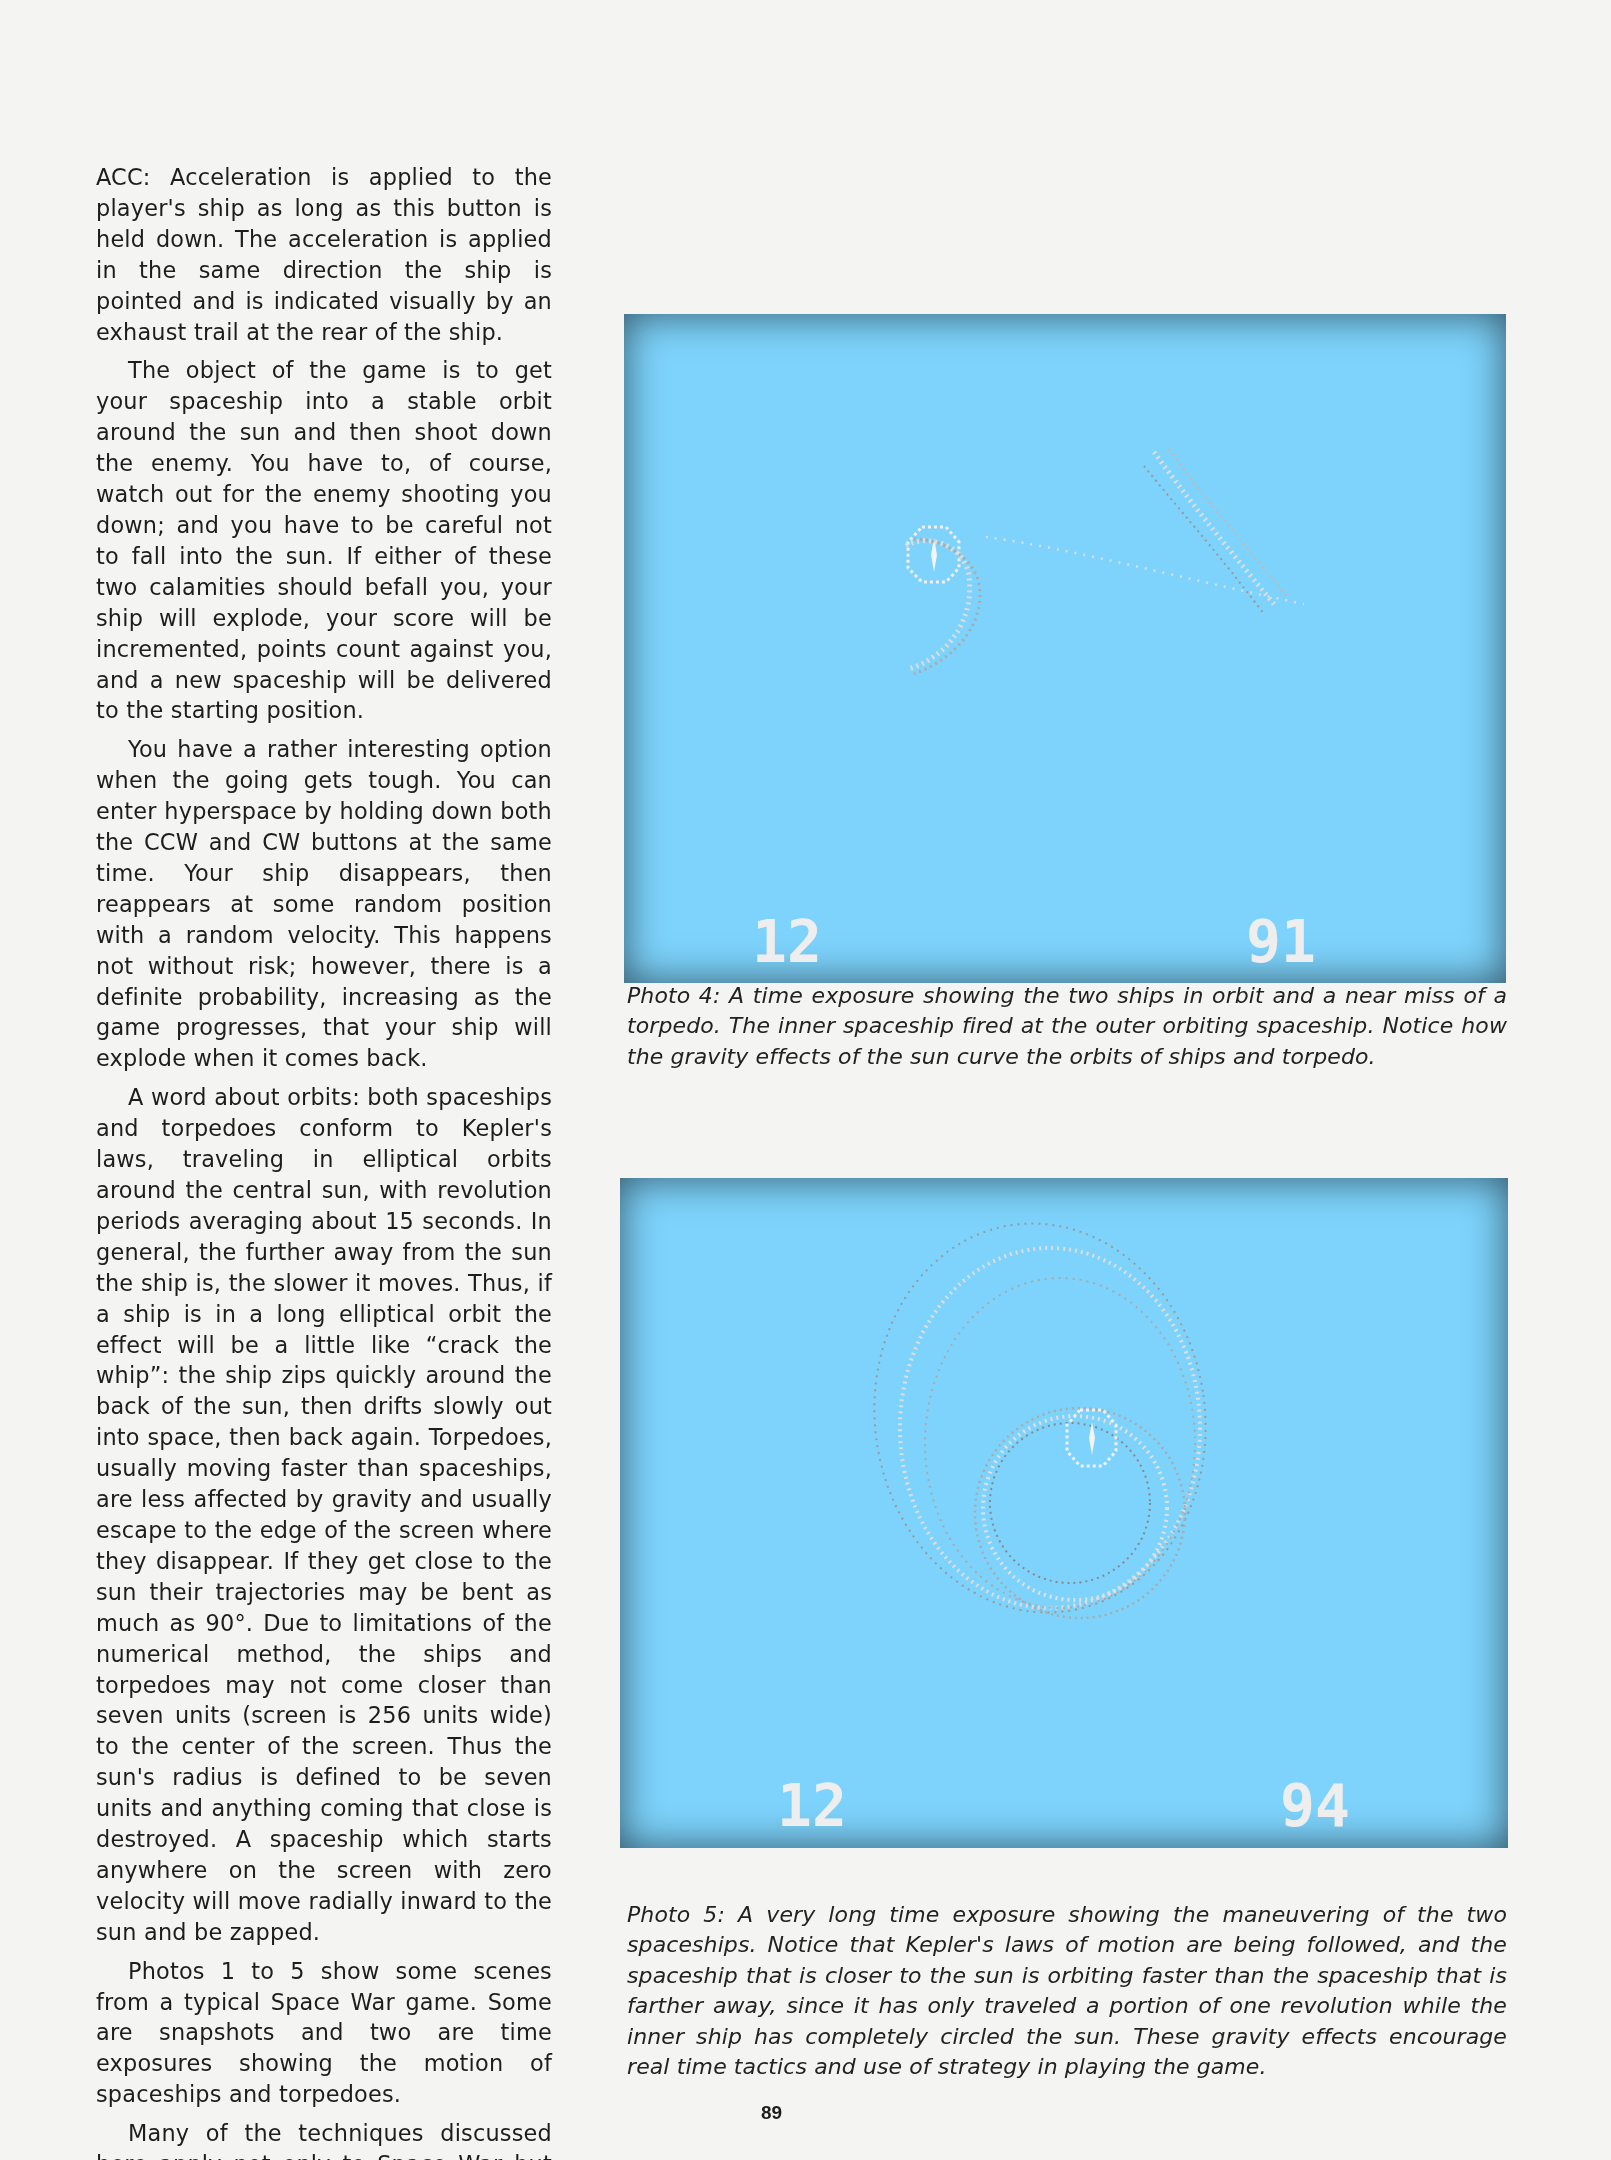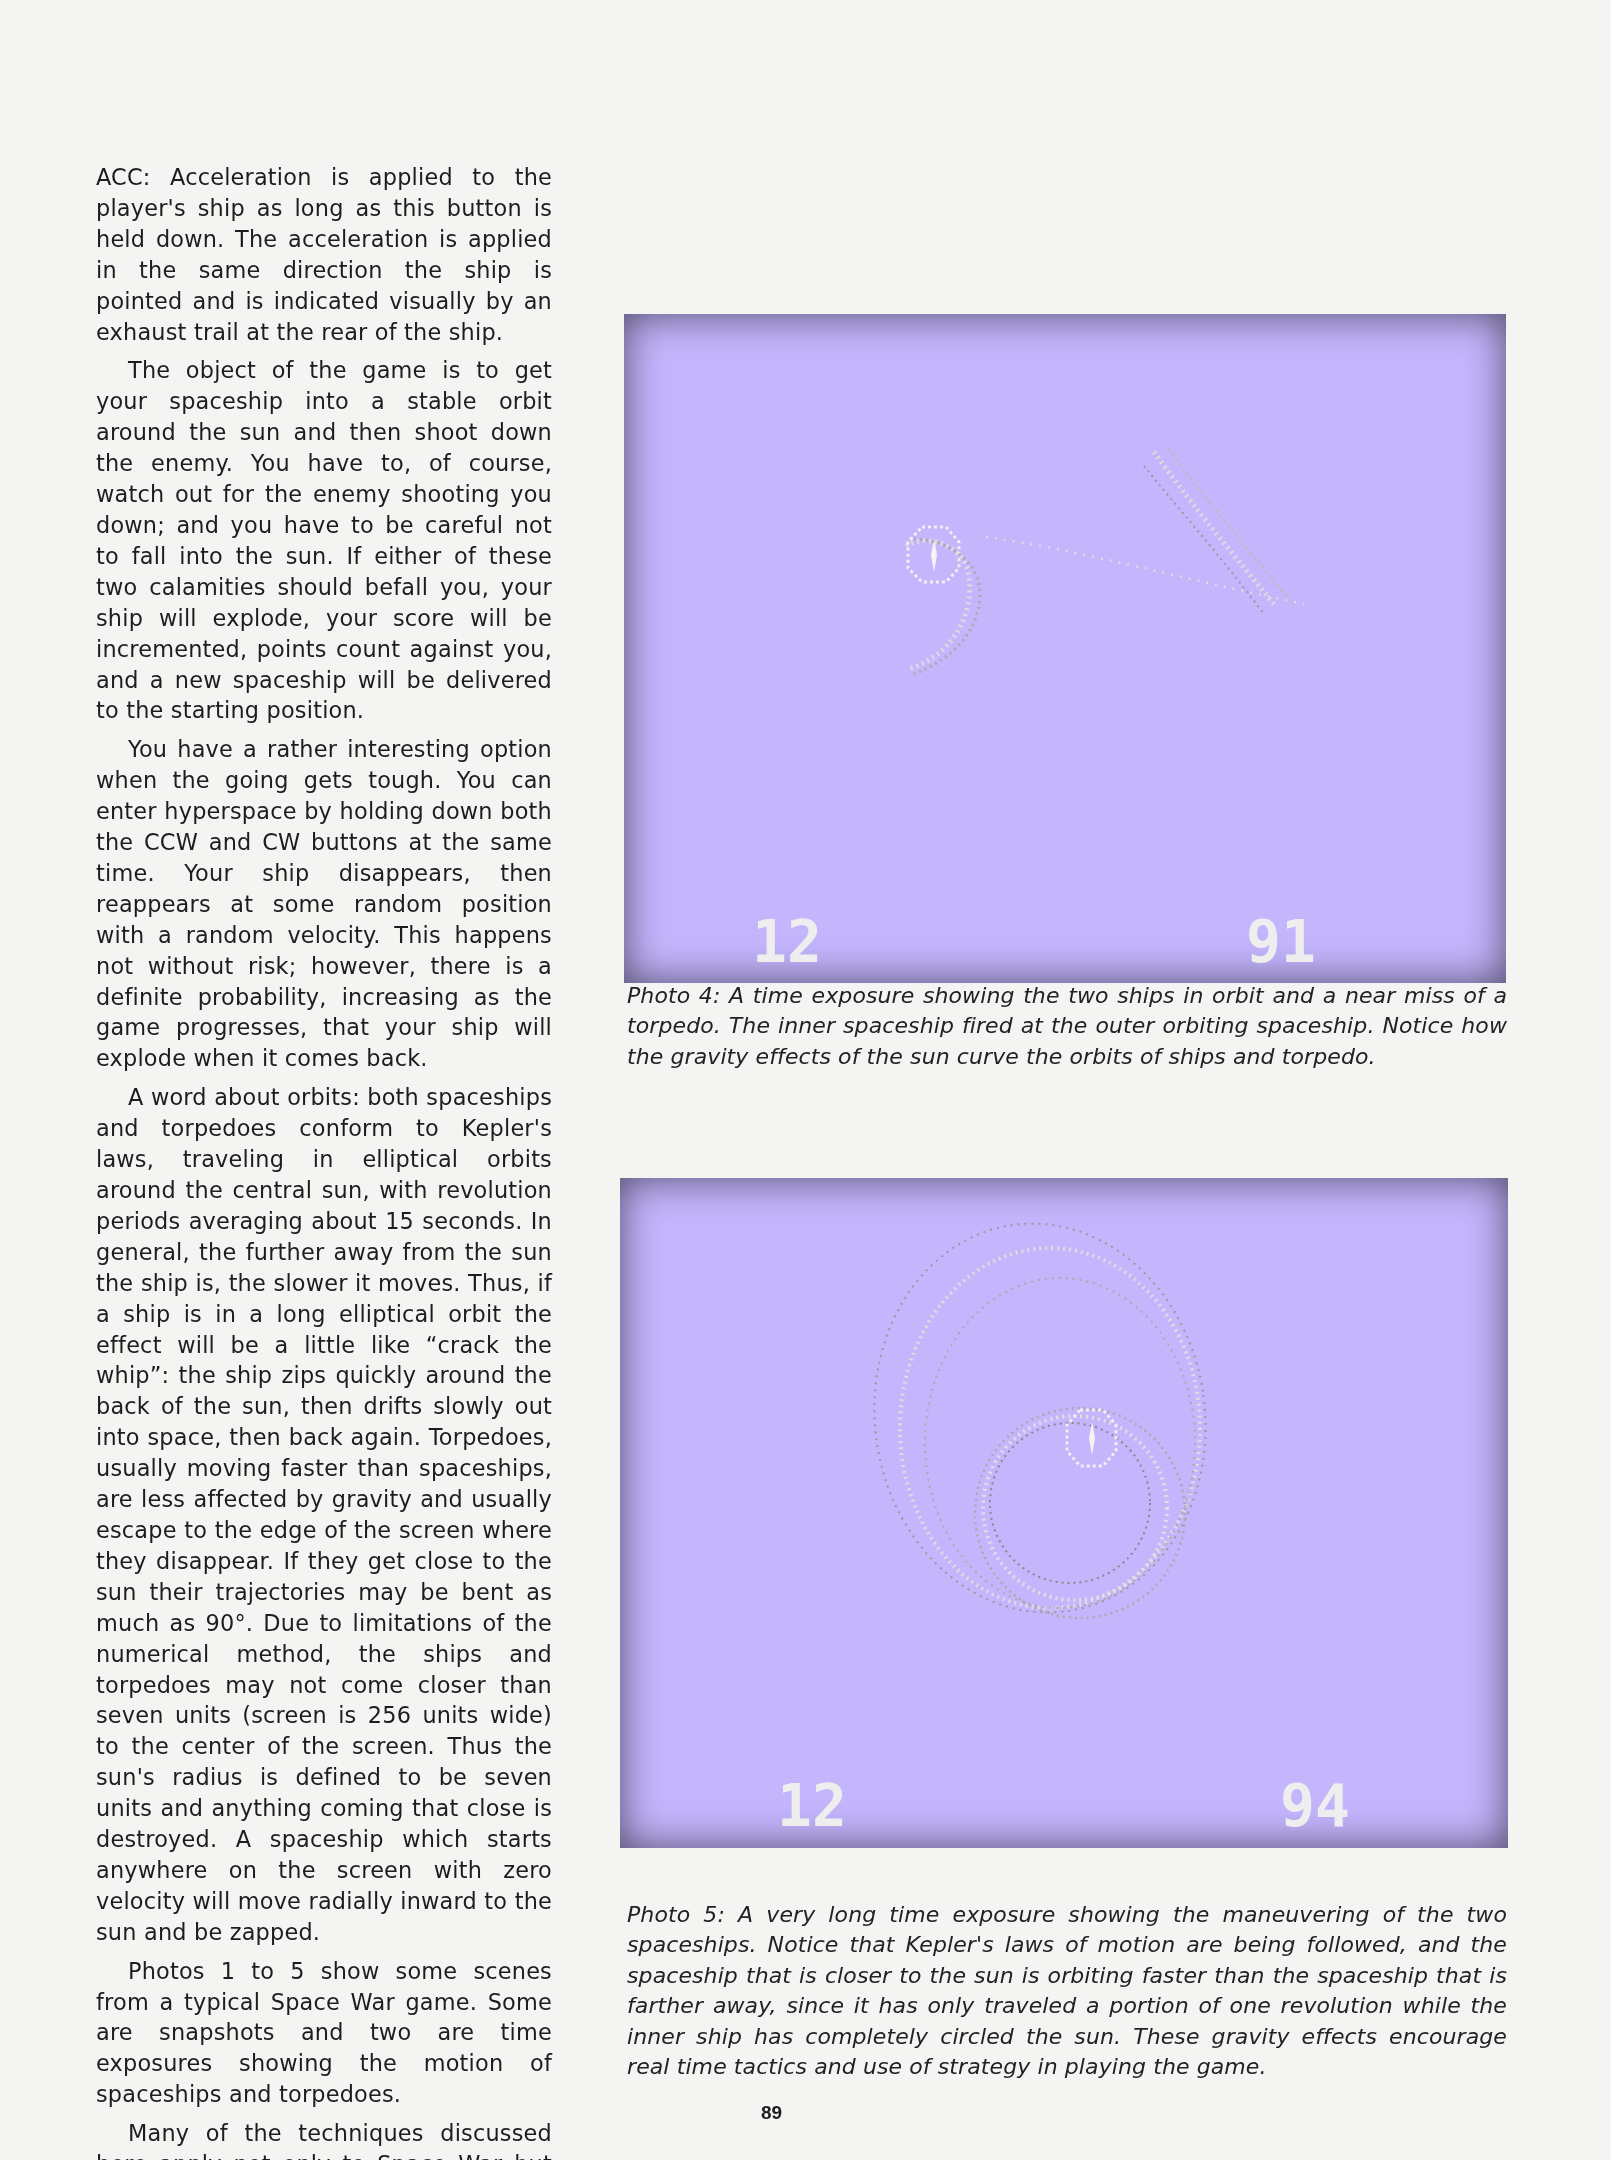--- a/index.html
+++ b/index.html
@@ -10,21 +10,21 @@
   }
   .col-left {
     position: absolute; left: 88px; top: 154px; width: 472px;
     font-size: 22.4px; line-height: 30.9px; text-align: justify;
     letter-spacing: 0.2px;
   }
   .col-left p { margin: 8px; text-indent: 32px; }
   .col-left p.first { text-indent: 0; }
   .col-left .heading { margin: 29px 0 11px 0; text-indent: 0; }
   .photo {
-    position: absolute; background: #c4b5fd;
+    position: absolute; background: #7dd3fc;
     box-shadow: inset 0 0 40px rgba(0,0,0,0.6);
   }
   .photo svg { width: 100%; height: 100%; display: block; }
   #photo4 { left: 624px; top: 314px; width: 882px; height: 669px; }
   #photo5 { left: 620px; top: 1178px; width: 888px; height: 670px; }
   .caption {
     position: absolute; font-style: italic; font-size: 22px; line-height: 30.4px;
     text-align: justify; color: #222; letter-spacing: 0.1px;
   }
   #cap4 { left: 627px; top: 981px; width: 880px; }

